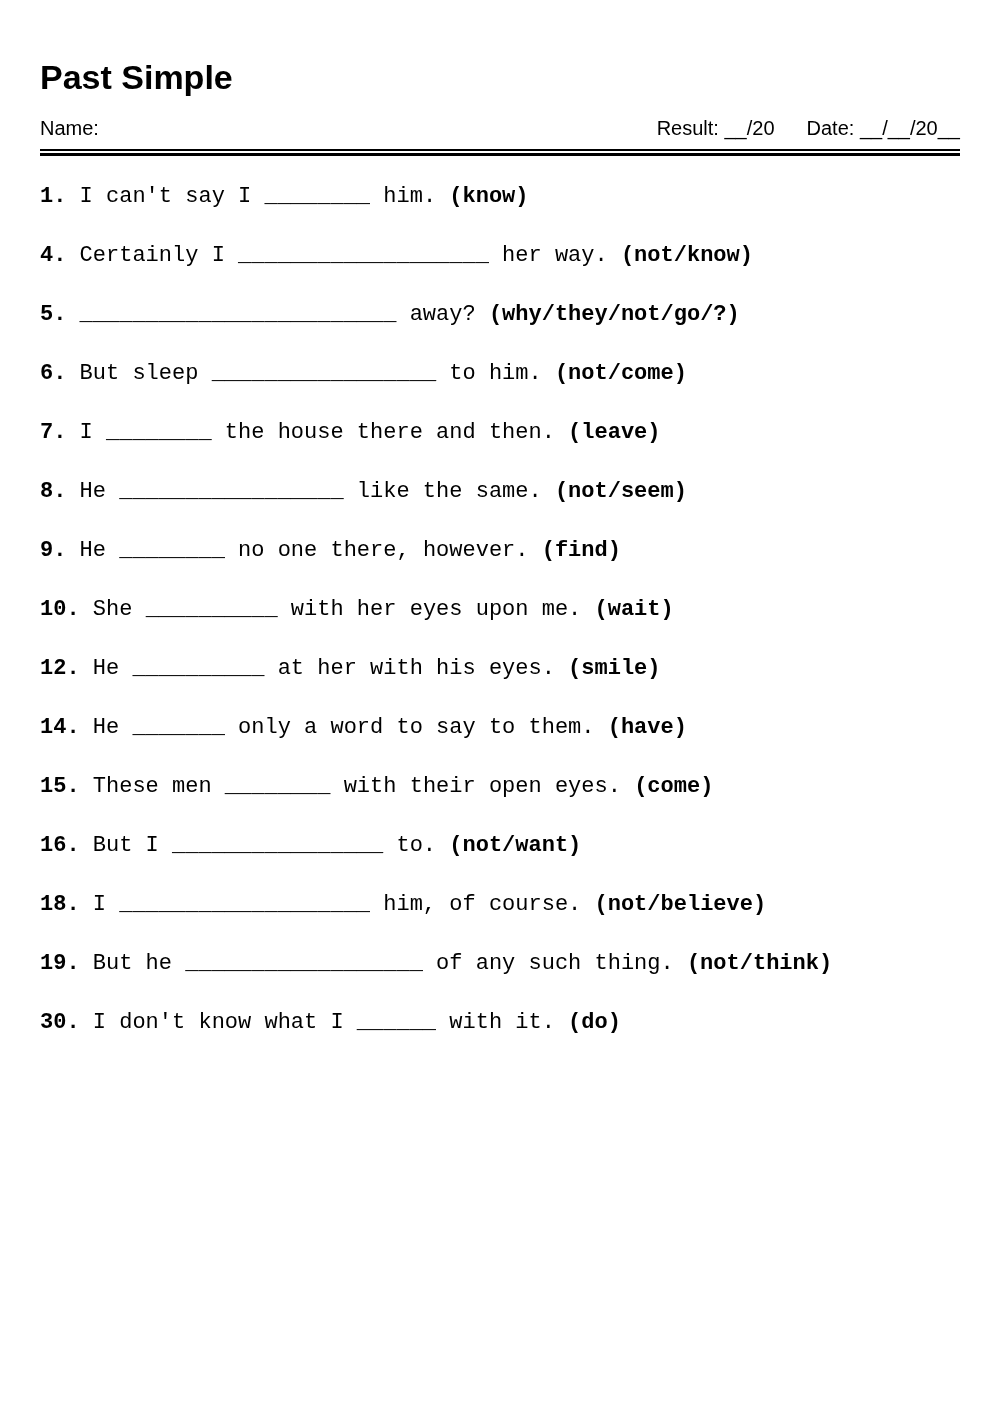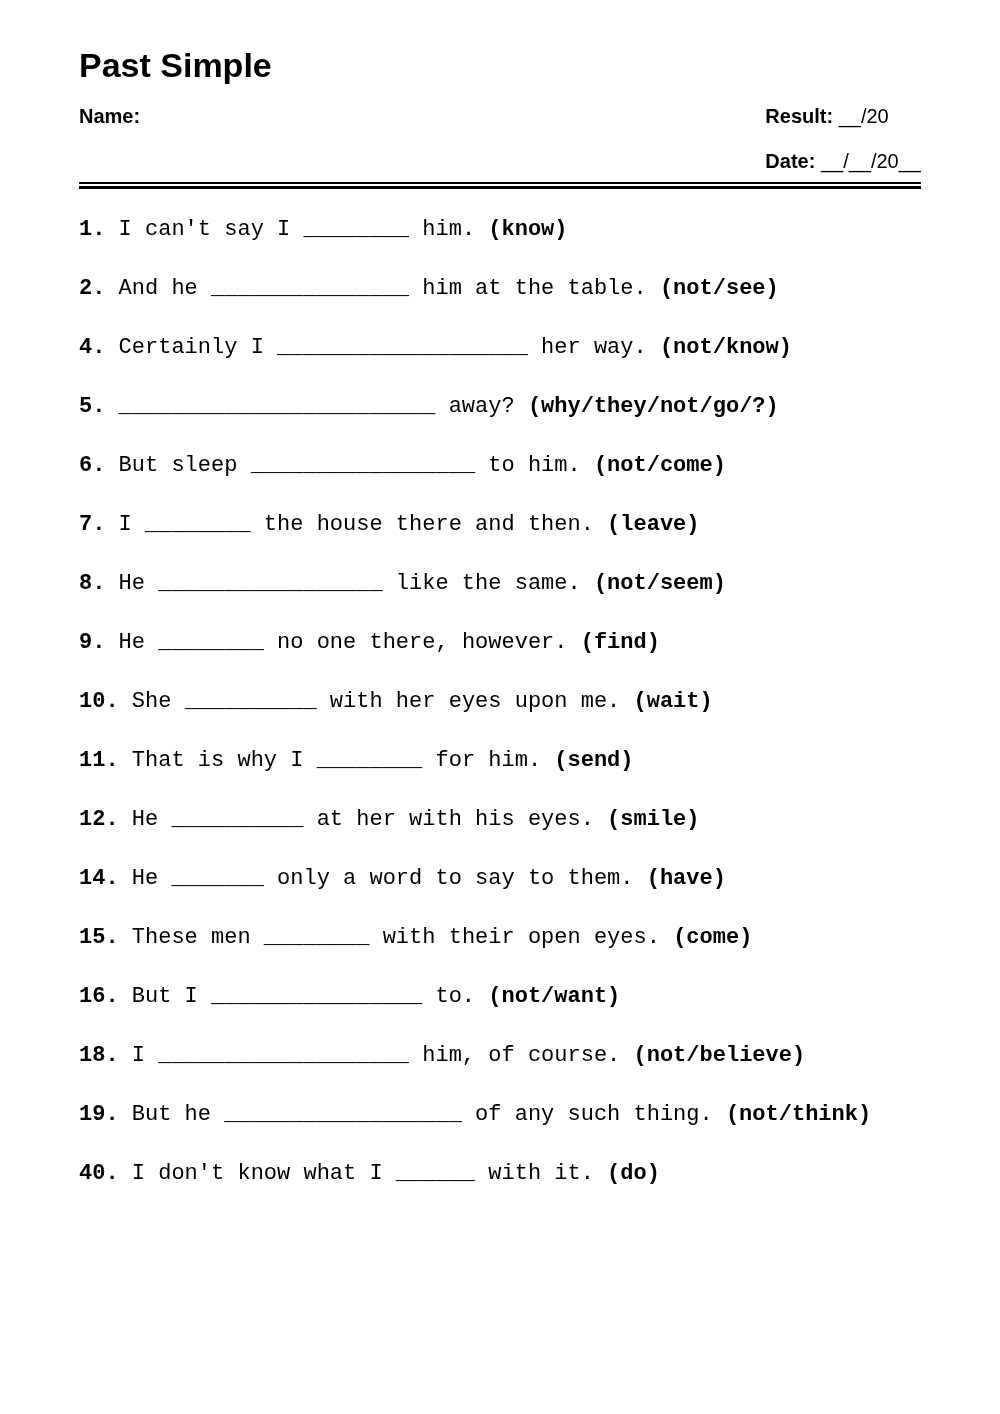--- a/index.html
+++ b/index.html
@@ -4,39 +4,39 @@
 <style>
   html, body { margin: 0; padding: 0; }
   body {
     width: 1000px;
     height: 1414px;
     background: #ffffff;
     color: #000000;
     font-family: "Liberation Sans", sans-serif;
     overflow: hidden;
   }
-  .page { padding: 0 79px; }
+  .page { padding: 0 40px; margin-top: 12px; }
   .title {
     margin: 0;
     padding-top: 46px;
     font-size: 34px;
     font-weight: bold;
     line-height: 39px;
   }
   .meta-row {
     display: flex;
     justify-content: space-between;
     align-items: baseline;
     margin-top: 20px;
     padding-bottom: 9px;
     font-size: 20px;
     line-height: 23px;
   }
-  .meta-right { display: flex; gap: 22px; flex-direction: column; }
-  .label { font-weight: bold; }
+  .meta-right { display: flex; gap: 32px; }
+  .label { font-weight: normal; }
   .value { font-weight: normal; }
   .rule {
     border-top: 2px solid #000;
     border-bottom: 3px solid #000;
     height: 2px;
   }
   .items { margin-top: 28px; }
   .item {
     font-size: 22px;
     line-height: 26px;
@@ -66,49 +66,47 @@
         <span class="value">__/__/20__</span>
       </div>
     </div>
   </div>
 
   <div class="rule"></div>
 
   <div class="items">
   <div class="item"><b>1.</b> <span>I can't say I</span> <span>________</span> <span>him.</span> <b>(know)</b></div>
 
-  <div class="item"><b>2.</b> <span>And he</span> <span>_______________</span> <span>him at the table.</span> <b>(not/see)</b></div>
 
 
   <div class="item"><b>4.</b> <span>Certainly I</span> <span>___________________</span> <span>her way.</span> <b>(not/know)</b></div>
 
   <div class="item"><b>5.</b> <span></span> <span>________________________</span> <span>away?</span> <b>(why/they/not/go/?)</b></div>
 
   <div class="item"><b>6.</b> <span>But sleep</span> <span>_________________</span> <span>to him.</span> <b>(not/come)</b></div>
 
   <div class="item"><b>7.</b> <span>I</span> <span>________</span> <span>the house there and then.</span> <b>(leave)</b></div>
 
   <div class="item"><b>8.</b> <span>He</span> <span>_________________</span> <span>like the same.</span> <b>(not/seem)</b></div>
 
   <div class="item"><b>9.</b> <span>He</span> <span>________</span> <span>no one there, however.</span> <b>(find)</b></div>
 
   <div class="item"><b>10.</b> <span>She</span> <span>__________</span> <span>with her eyes upon me.</span> <b>(wait)</b></div>
 
-  <div class="item"><b>11.</b> <span>That is why I</span> <span>________</span> <span>for him.</span> <b>(send)</b></div>
 
   <div class="item"><b>12.</b> <span>He</span> <span>__________</span> <span>at her with his eyes.</span> <b>(smile)</b></div>
 
 
   <div class="item"><b>14.</b> <span>He</span> <span>_______</span> <span>only a word to say to them.</span> <b>(have)</b></div>
 
   <div class="item"><b>15.</b> <span>These men</span> <span>________</span> <span>with their open eyes.</span> <b>(come)</b></div>
 
   <div class="item"><b>16.</b> <span>But I</span> <span>________________</span> <span>to.</span> <b>(not/want)</b></div>
 
 
   <div class="item"><b>18.</b> <span>I</span> <span>___________________</span> <span>him, of course.</span> <b>(not/believe)</b></div>
 
   <div class="item"><b>19.</b> <span>But he</span> <span>__________________</span> <span>of any such thing.</span> <b>(not/think)</b></div>
 
-  <div class="item"><b>40.</b> <span>I don't know what I</span> <span>______</span> <span>with it.</span> <b>(do)</b></div>
+  <div class="item"><b>30.</b> <span>I don't know what I</span> <span>______</span> <span>with it.</span> <b>(do)</b></div>
 </div>
 
 </div>
 
 </body></html>

